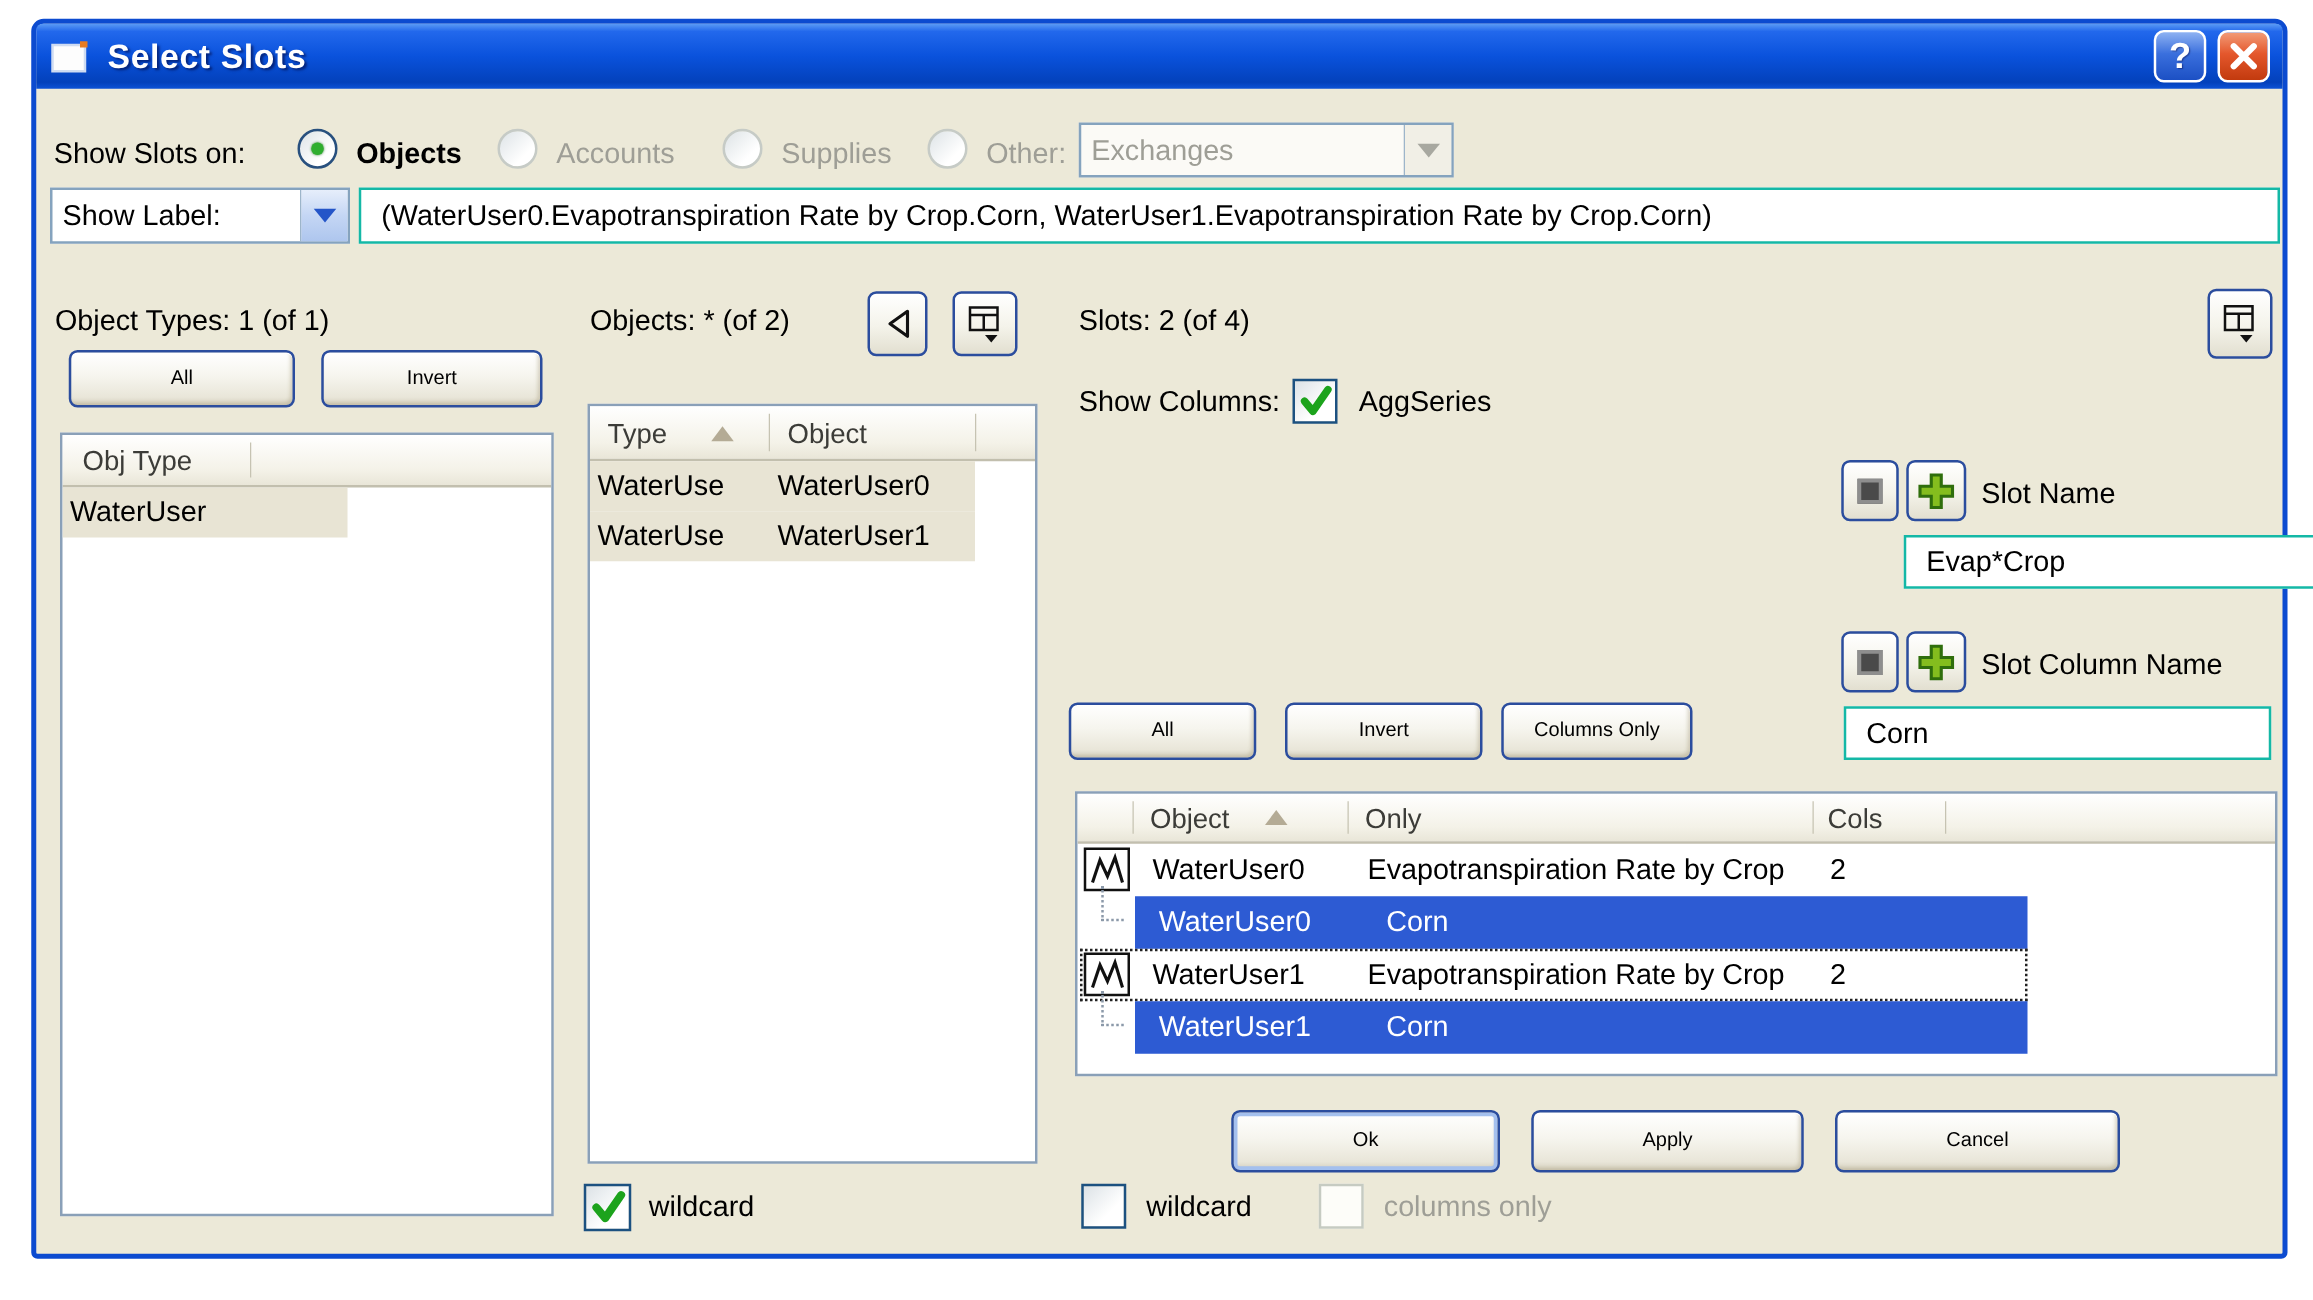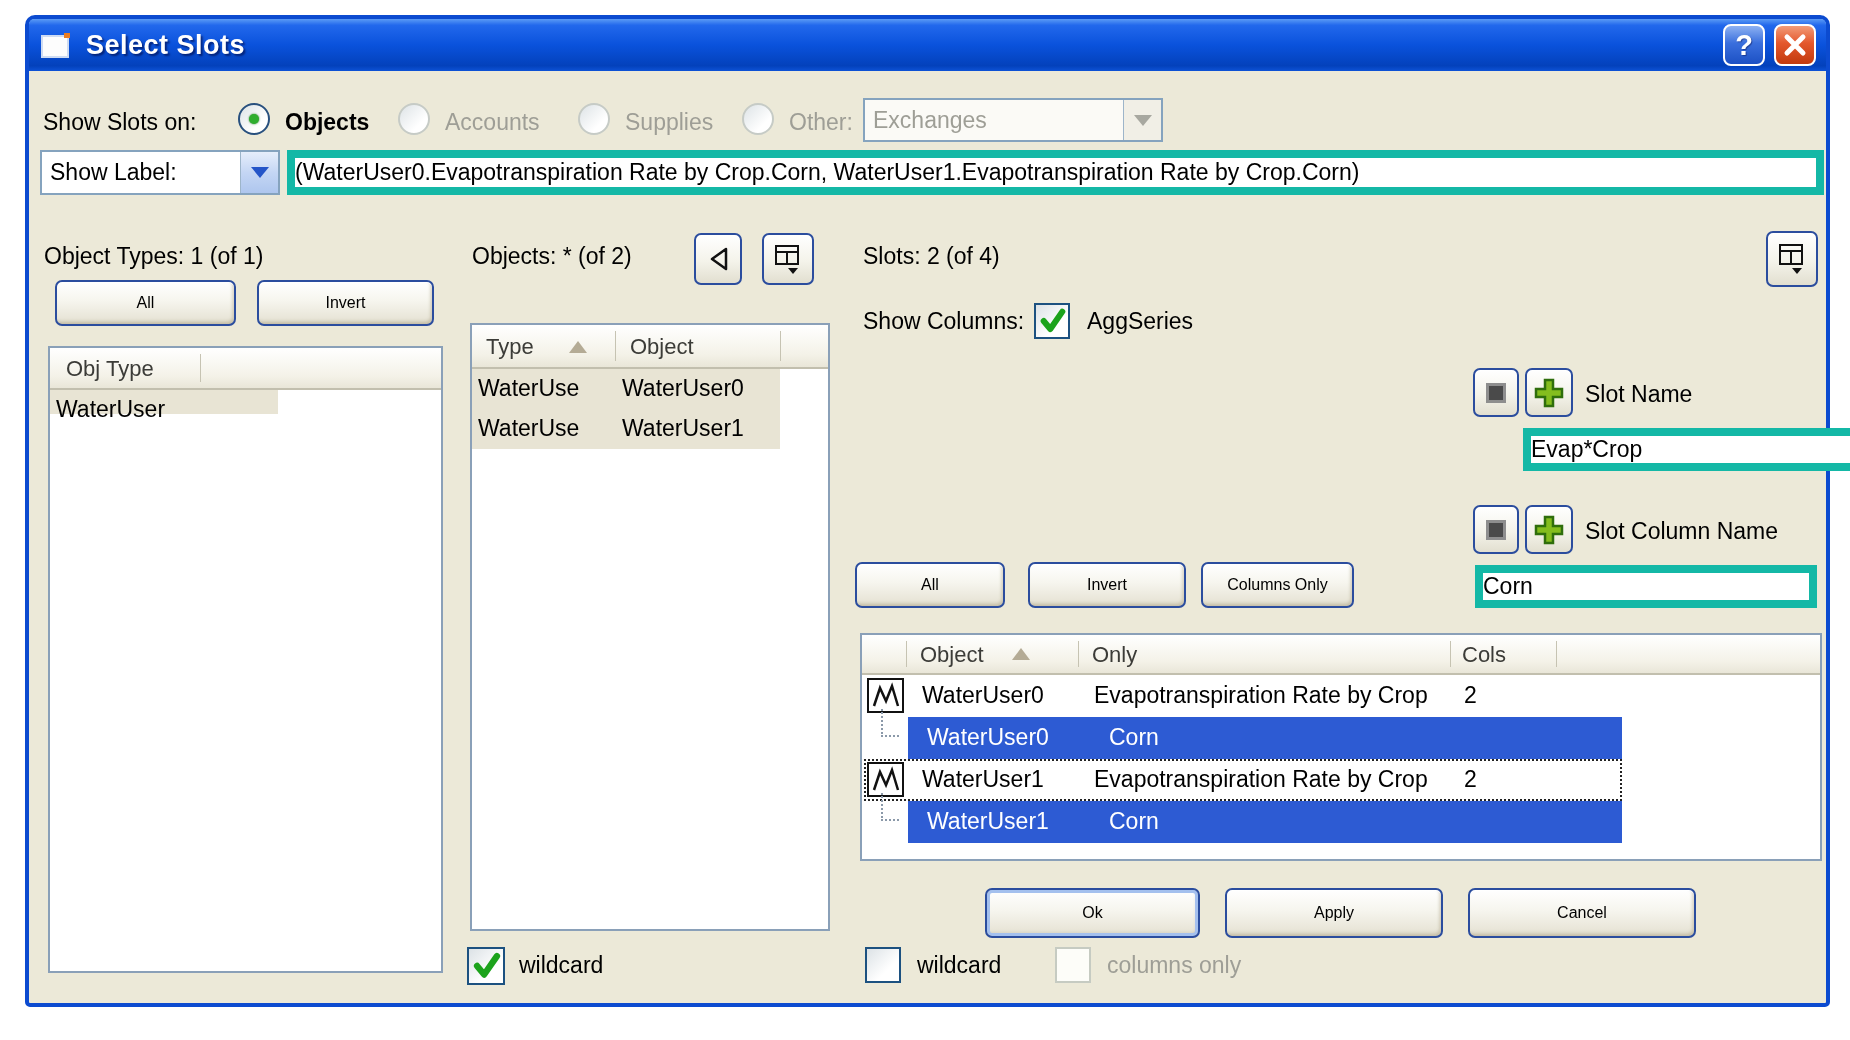--- a/index.html
+++ b/index.html
@@ -30,23 +30,23 @@
   .lbl { position:absolute; font-size:23px; color:#000; white-space:nowrap; }
   .lbl.dis { color:#9e9e96; }
 
   .xpbtn { position:absolute; border:2px solid #2b4d9e; border-radius:7px;
            background:linear-gradient(180deg,#ffffff 0%,#f6f5ee 45%,#e9e6d9 85%,#d9d5c4 100%);
            box-shadow:inset 0 1px 0 #fff, inset -2px -2px 3px rgba(160,150,115,.35);
            font-size:16px; color:#000; display:flex; align-items:center; justify-content:center;
            cursor:pointer; white-space:nowrap; }
   .xpbtn.default { box-shadow:inset 0 0 0 3px #a4c0ee, inset -2px -2px 3px rgba(140,140,160,.3); }
 
-  .xpfield { position:absolute; border:8px solid #14b8a6; background:#fff;
+  .xpfield { position:absolute; border:2px solid #14b8a6; background:#fff;
              font-family:"Liberation Sans",sans-serif; font-size:23px; color:#000;
-             padding:0 0; display:flex; align-items:center; }
+             padding:0 16px; display:flex; align-items:center; }
   input.xpfield { outline:none; }
 
   .combo { position:absolute; border:2px solid #85a3be; background:#fff;
            display:flex; align-items:center; }
   .combo .cval { flex:1; font-size:23px; padding:0 8px; white-space:nowrap; overflow:hidden; }
   .combo .cbtn { width:38px; align-self:stretch; border-left:1px solid #9db5ca;
                  display:flex; align-items:center; justify-content:center; }
   .combo.en .cbtn { background:linear-gradient(180deg,#e6eefb 0%,#c4d6f4 50%,#aec6ee 100%); }
   .combo.dis { background:#fbfaf6; }
   .combo.dis .cval { color:#9e9e96; }
@@ -145,21 +145,21 @@
 
     <span class="lbl" style="left:15px; top:224px;">Object Types: 1 (of 1)</span>
     <button class="xpbtn" style="left:26px; top:261px; width:181px; height:46px;">All</button>
     <button class="xpbtn" style="left:228px; top:261px; width:177px; height:46px;">Invert</button>
 
     <div class="listbox" style="left:19px; top:327px; width:395px; height:627px;">
       <div class="lhead" style="height:42px;">
         <span class="htxt" style="left:16px; top:8px;">Obj Type</span>
         <span class="hdiv" style="left:150px;"></span>
       </div>
-      <div class="row-tan" style="left:0; top:42px; width:228px; height:24px;">
+      <div class="row-tan" style="left:0; top:42px; width:228px; height:40px;">
         <span class="rtxt" style="left:6px; top:6px;">WaterUser</span>
       </div>
     </div>
 
     <span class="lbl" style="left:443px; top:224px;">Objects: * (of 2)</span>
     <button class="iconbtn" style="left:665px; top:214px; width:48px; height:52px;">
       <span style="display:inline-flex;">
         <svg width="28" height="28" viewBox="0 0 28 28">
           <path d="M22 4 L8 14 L22 24 Z" fill="none" stroke="#111" stroke-width="2.5" stroke-linejoin="round"></path>
         </svg>

